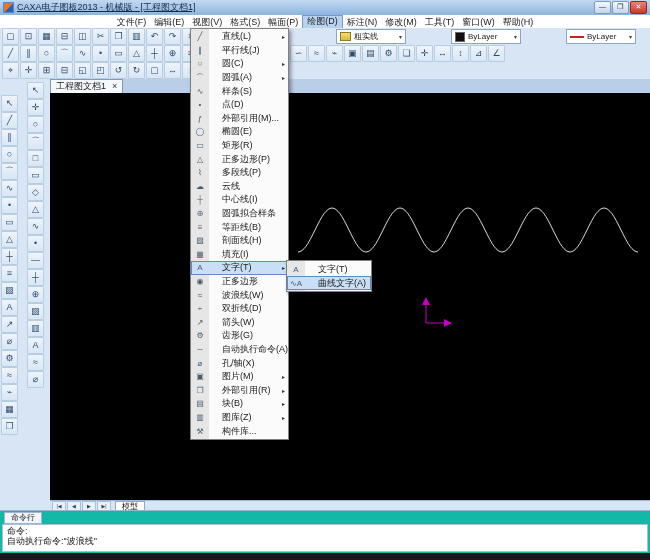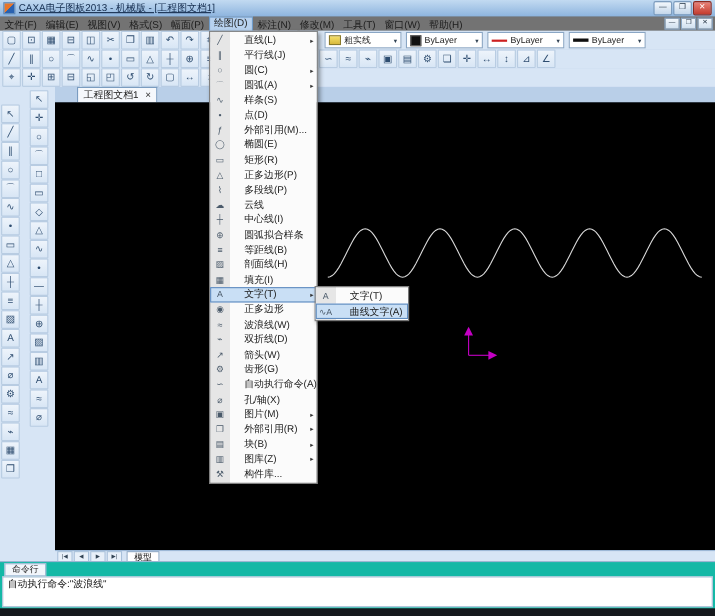--- a/index.html
+++ b/index.html
@@ -12,54 +12,54 @@
     display:flex;align-items:center;padding:0 3px;font-size:9px;color:#142c4d;}
   .app-icon{width:9px;height:9px;background:linear-gradient(135deg,#e8762a 50%,#2a62b0 50%);
     margin-right:3px;flex:none;border:1px solid #5d87b5;}
   .title-text{white-space:nowrap;overflow:hidden;text-decoration:underline;}
   .win-btns{margin-left:auto;display:flex;gap:1px;}
   .win-btn{width:15px;height:11px;font-size:7px;line-height:10px;text-align:center;
     background:linear-gradient(#f4f8fc,#c3d6ea);border:1px solid #7d9cbd;color:#234;border-radius:2px;}
   .win-btn.close{background:linear-gradient(#e98379,#c33b2e);color:#fff;border-color:#8c2a20;}
 
   
-  .menubar{position:absolute;left:0;top:15px;right:0;height:13px;background:#737373;
-    border-bottom:1px solid #bcd0e6;display:flex;align-items:center;font-size:9px;color:#1c1c1c;}
+  .menubar{position:absolute;left:0;top:15px;right:0;height:13px;background:#ffffff;
+    border-bottom:1px solid #bcd0e6;display:flex;align-items:center;font-size:9px;color:#1c1c1c;flex-direction:column;}
   .menu-items{display:flex;height:100%;align-items:center;}
   .menu-item{padding:0 4px;height:12px;line-height:12px;white-space:nowrap;}
   .menu-item.active{background:#b8d2ef;border:1px solid #6f9cca;height:12px;line-height:10px;}
   .mdi-controls{margin-left:auto;display:flex;gap:1px;padding-right:2px;}
   .mdi-btn{width:12px;height:9px;font-size:6px;line-height:8px;text-align:center;
     background:linear-gradient(#f2f7fc,#cfdfef);border:1px solid #8aa7c6;color:#234;}
 
   
   .toolbar{position:absolute;left:0;right:0;background:#d7e5f5;border-bottom:1px solid #bed2e7;
     display:flex;align-items:center;gap:1px;padding:0 2px;}
   #tb1{top:28px;height:17px;} #tb2{top:45px;height:17px;} #tb3{top:62px;height:17px;}
   .tb-icons{display:flex;gap:1px;align-items:center;}
   .tb-icon{width:15px;height:15px;flex:none;font-size:9px;line-height:14px;text-align:center;
     color:#2e4d70;background:linear-gradient(#eef4fb,#d8e6f5);border:1px solid #b8cce2;border-radius:1px;}
   .combos{display:flex;align-items:center;gap:4px;margin-left:5px;}
   .combo{display:flex;align-items:center;gap:3px;height:13px;min-width:62px;padding:0 3px;
-    background:#fff;border:1px solid #8aa6c4;font-size:8px;color:#222;}
+    background:#fff;border:1px solid #8aa6c4;font-size:8px;color:#222;margin-left:41px;}
   .combo-arrow{margin-left:auto;font-size:6px;color:#345;}
   .swatch{flex:none;}
   .sw-layer{width:9px;height:7px;background:linear-gradient(#f5e06a,#d8b93c);border:1px solid #8a7a2a;}
   .sw-color{width:8px;height:8px;background:#101010;border:1px solid #666;}
   .sw-line-red{width:14px;height:2px;background:#cc2020;}
   .sw-line-black{width:14px;height:3px;background:#101010;}
 
   
   .left-panel{position:absolute;left:0;top:79px;width:50px;bottom:50px;background:#d7e5f5;}
   .lcol{position:absolute;display:flex;flex-direction:column;gap:0;}
   .lcol1{left:1px;top:16px;} .lcol2{left:27px;top:3px;}
 
   
   .doc-tab-row{position:absolute;left:50px;top:79px;right:0;height:14px;background:#b9cfe8;
-    display:flex;align-items:flex-end;padding-left:20px;border-bottom:1px solid #8fb0d4;}
+    display:flex;align-items:flex-end;padding-left:0;border-bottom:1px solid #8fb0d4;}
   .doc-tab{display:flex;align-items:center;gap:6px;background:#f5f8fc;border:1px solid #7a9cc0;
     border-bottom:none;font-size:9px;padding:0 5px;height:13px;color:#1a1a1a;}
   .doc-tab-close{color:#333;font-size:9px;line-height:9px;}
   .canvas{position:absolute;left:50px;top:93px;right:0;height:407px;background:#000;}
   .sheet-bar{position:absolute;left:50px;top:500px;right:0;height:10px;background:#d7e5f5;
     display:flex;align-items:center;gap:1px;padding:0 2px;font-size:7px;color:#345;border-top:1px solid #9db8d6;}
   .sheet-nav{width:12px;height:8px;line-height:8px;text-align:center;background:#e8f0f9;
     border:1px solid #a8c0da;font-size:5px;}
   .sheet-tab{font-size:8px;background:#fff;border:1px solid #90aac8;padding:0 6px;height:9px;line-height:9px;color:#111;}
 
@@ -308,20 +308,21 @@
   <span style="display:flex;gap:1px;margin-left:3px;">
 
   <span class="sheet-tab">模型</span>
     </span>
 </div>
 
 <div class="cmd-panel">
   <div class="cmd-tab">命令行</div>
   <div class="cmd-body">
 
+  <div>命令:</div>
       <div>自动执行命令:"波浪线"</div>
     </div>
 </div>
 
 <div class="bottom-strip"></div>
 
 <div class="dropdown">
 
     <div class="menu-row">
       <span class="mi-icon">╱</span>

